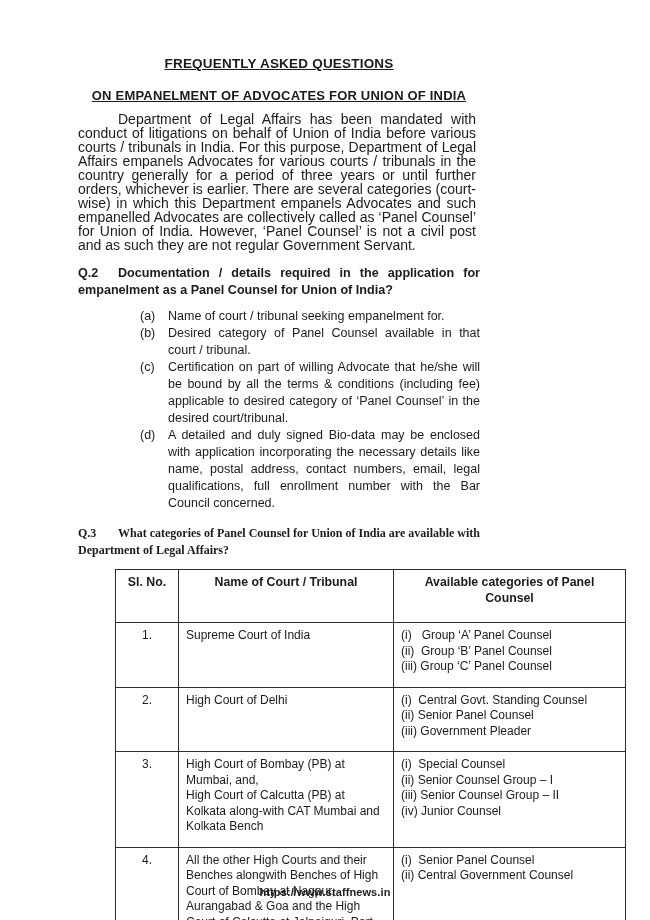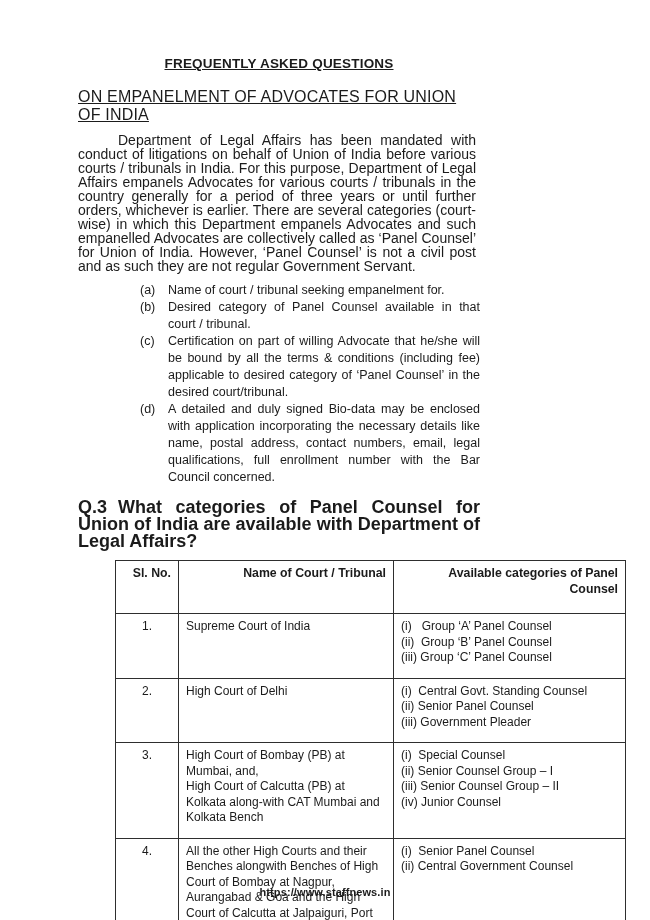--- a/index.html
+++ b/index.html
@@ -25,38 +25,40 @@
   }
   .doc-title {
     text-align: center;
     font-size: 13.5px;
     font-weight: bold;
     text-decoration: underline;
     letter-spacing: 0.2px;
     margin: 0;
   }
   .doc-subtitle {
-    font-size: 16px;
-    font-weight: normal;
+    text-align: center;
+    font-size: 13px;
+    font-weight: bold;
     text-decoration: underline;
     letter-spacing: 0.2px;
     margin: 17px 0 0 0;
   }
   .q-heading {
     font-size: 12.6px;
     font-weight: bold;
     line-height: 17px;
     text-align: justify;
     margin: 13px 0 0 0;
   }
   .q-heading.first {
     margin-top: 44px;
   }
   .q-heading.q3 {
-    font-size: 18px;
+    font-size: 12px;
+    font-family: Liberation Serif, serif;
   }
   .q-num {
     display: inline-block;
     width: 40px;
     font-weight: bold;
   }
   .body-para {
     font-size: 14px;
     line-height: 14px;
     text-align: justify;
@@ -87,21 +89,21 @@
     line-height: 15.5px;
   }
   table.courts-table th,
   table.courts-table td {
     border: 1.5px solid #2e2e2e;
     vertical-align: top;
     padding: 5px 7px 12px 7px;
   }
   table.courts-table th {
     font-size: 12.3px;
-    text-align: right;
+    text-align: center;
     padding-bottom: 16px;
   }
   th.col-sl  { width: 48px; }
   th.col-court { width: 200px; }
   th.col-cat { width: 217px; }
   th.col-cat { text-align: justify; margin-top: 24px; }
   td.cell-sl {
     text-align: center;
     padding-left: 2px;
     padding-right: 2px;
@@ -123,20 +125,21 @@
 <body>
 
 <div class="page">
 
   <p class="doc-title">FREQUENTLY ASKED QUESTIONS</p>
   <p class="doc-subtitle">ON EMPANELMENT OF ADVOCATES FOR UNION OF INDIA</p>
 
 
   <p class="body-para">Department of Legal Affairs has been mandated with conduct of litigations on behalf of Union of India before various courts / tribunals in India. For this purpose, Department of Legal Affairs empanels Advocates for various courts / tribunals in the country generally for a period of three years or until further orders, whichever is earlier. There are several categories (court-wise) in which this Department empanels Advocates and such empanelled Advocates are collectively called as ‘Panel Counsel’ for Union of India.  However, ‘Panel Counsel’ is not a civil post and as such they are not regular Government Servant.</p>
 
+  <p class="q-heading"><span class="q-num">Q.2</span><span>Documentation / details required in the application for empanelment as a Panel Counsel for Union of India?</span></p>
 
   <div class="faq-list">
     <div class="faq-list-item">
       <span class="marker">(a)</span>
       <div class="item-text">Name of court / tribunal seeking empanelment for.</div>
     </div>
     <div class="faq-list-item">
       <span class="marker">(b)</span>
       <div class="item-text">Desired category of Panel Counsel available in that court / tribunal.</div>
     </div>

